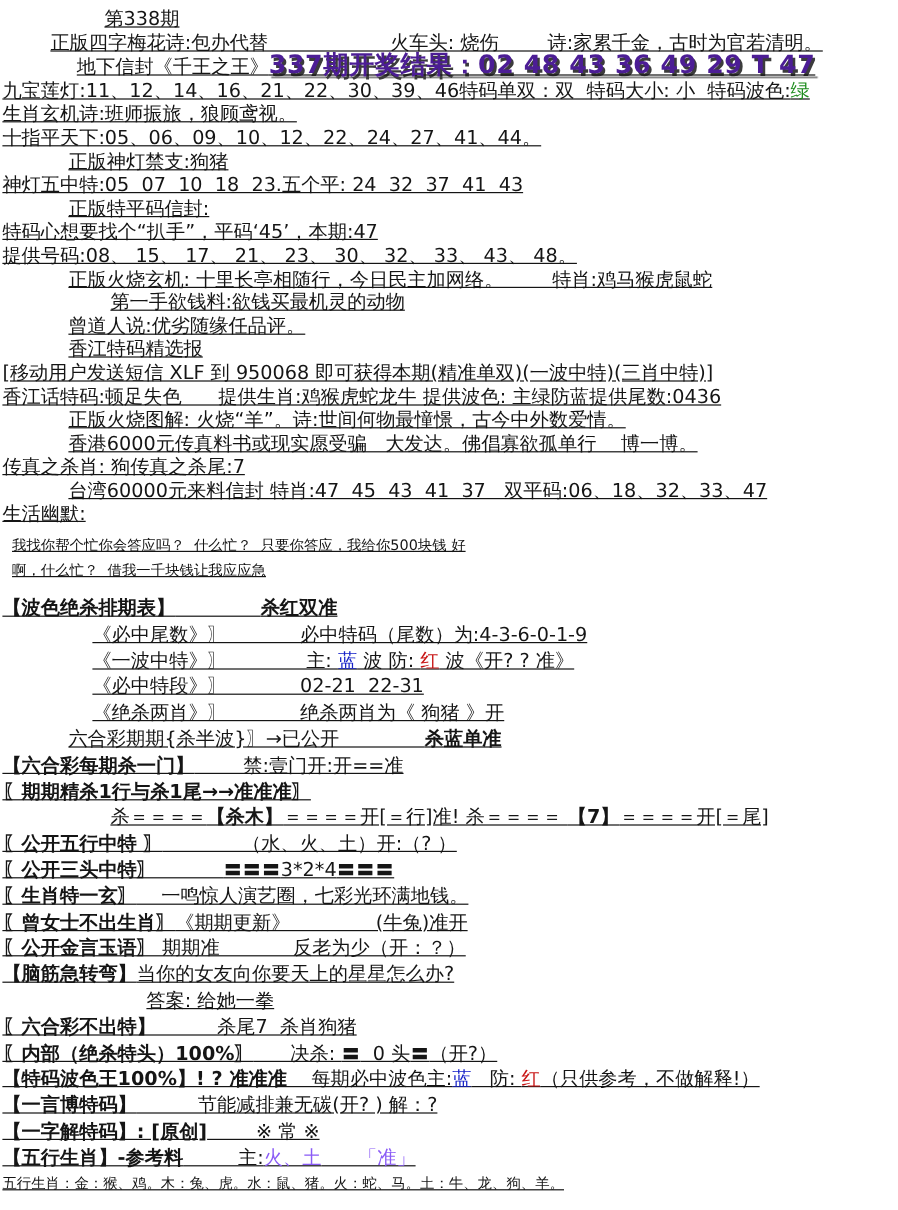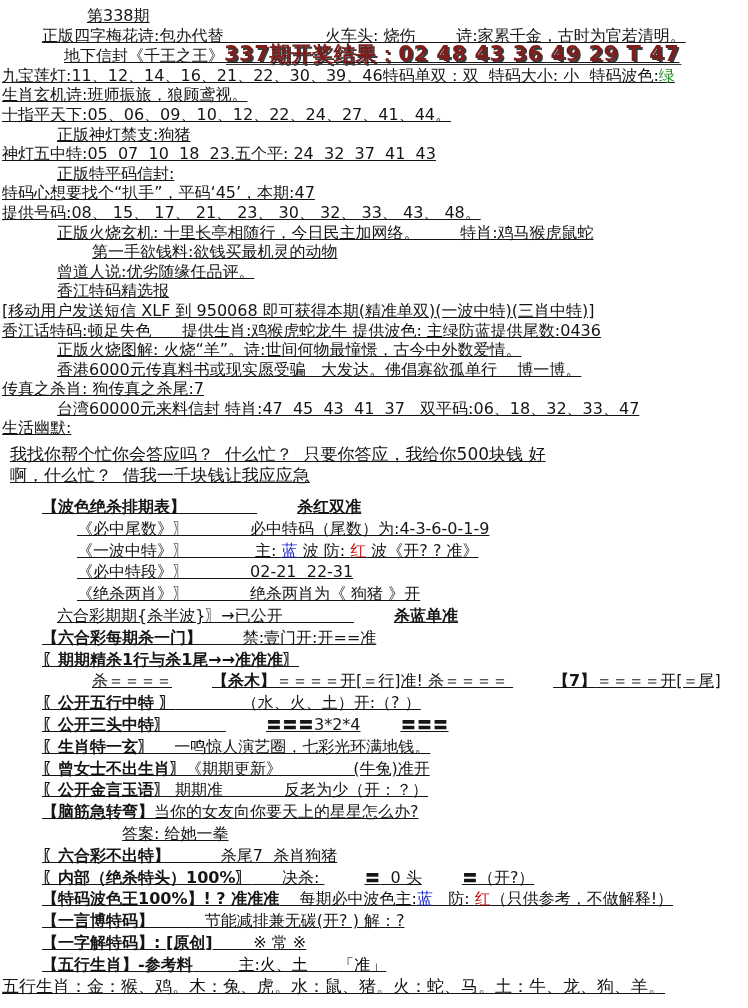--- a/index.html
+++ b/index.html
@@ -4,29 +4,29 @@
 <style>
   html,body{margin:0;padding:0;}
   body{
     width:748px;height:1008px;background:#ffffff;overflow:hidden;
     font-family:"DejaVu Sans","Liberation Sans",sans-serif;
     color:#151515;
   }
   .doc{padding:6px 2px 0 2px;white-space:pre-wrap;text-decoration:underline;}
   .line{font-size:16px;line-height:19.6px;min-height:19.6px;}
   .line.s2{font-size:16px;line-height:21.8px;min-height:21.8px;}
-  .line.s3{font-size:17px;line-height:21px;min-height:21px;}
+  .line.s3{font-size:12px;line-height:21px;min-height:21px;}
   .seg{white-space:pre-wrap;}
-  .b{font-weight:bold;margin-left:40px;}
+  .b{font-weight:bold;}
   .red{color:#c81414;}
   .blue{color:#1420c8;}
   .green{color:#1e8c1e;}
-  .gray{color:#000000;}
+  .gray{color:#8b5cf6;}
   .hl{
-    font-size:21px;font-weight:bold;color:#7f1d1d;
+    font-size:21px;font-weight:bold;color:#4c1d95;
     text-shadow:2px 2px 0 #3c3c3c;
     letter-spacing:0.5px;
   }
   .gap{min-height:0;}
 </style>
 </head>
 <body>
 
 <div class="doc"><div class="line" style="padding-left: 85px;"><span class="seg">第338期</span></div><div class="line" style="padding-left: 40px;"><span class="seg">正版四字梅花诗:包办代替                    火车头: 烧伤        诗:家累千金，古时为官若清明。</span></div><div class="line" style="padding-left: 62px;"><span class="seg">地下信封《千王之王》</span><span class="seg hl">337期开奖结果：02 48 43 36 49 29 T 47</span></div><div class="line"><span class="seg">九宝莲灯:11、12、14、16、21、22、30、39、46特码单双：双  特码大小: 小  特码波色:</span><span class="seg green">绿</span></div><div class="line"><span class="seg">生肖玄机诗:班师振旅，狼顾鸢视。</span></div><div class="line"><span class="seg">十指平天下:05、06、09、10、12、22、24、27、41、44。</span></div><div class="line" style="padding-left: 55px;"><span class="seg">正版神灯禁支:狗猪</span></div><div class="line"><span class="seg">神灯五中特:05  07  10  18  23.五个平: 24  32  37  41  43</span></div><div class="line" style="padding-left: 55px;"><span class="seg">正版特平码信封:</span></div><div class="line"><span class="seg">特码心想要找个“扒手”，平码‘45’，本期:47</span></div><div class="line"><span class="seg">提供号码:08、 15、 17、 21、 23、 30、 32、 33、 43、 48。</span></div><div class="line" style="padding-left: 55px;"><span class="seg">正版火烧玄机: 十里长亭相随行，今日民主加网络。        特肖:鸡马猴虎鼠蛇</span></div><div class="line" style="padding-left: 90px;"><span class="seg">第一手欲钱料:欲钱买最机灵的动物</span></div><div class="line" style="padding-left: 55px;"><span class="seg">曾道人说:优劣随缘任品评。</span></div><div class="line" style="padding-left: 55px;"><span class="seg">香江特码精选报</span></div><div class="line"><span class="seg">[移动用户发送短信 XLF 到 950068 即可获得本期(精准单双)(一波中特)(三肖中特)]</span></div><div class="line"><span class="seg">香江话特码:顿足失色      提供生肖:鸡猴虎蛇龙牛 提供波色: 主绿防蓝提供尾数:0436</span></div><div class="line" style="padding-left: 55px;"><span class="seg">正版火烧图解: 火烧“羊”。诗:世间何物最憧憬，古今中外数爱情。</span></div><div class="line" style="padding-left: 55px;"><span class="seg">香港6000元传真料书或现实愿受骗   大发达。佛倡寡欲孤单行    博一博。</span></div><div class="line"><span class="seg">传真之杀肖: 狗传真之杀尾:7</span></div><div class="line" style="padding-left: 55px;"><span class="seg">台湾60000元来料信封 特肖:47  45  43  41  37   双平码:06、18、32、33、47</span></div><div class="line"><span class="seg">生活幽默:</span></div><div class="line gap" style="min-height: 6px; line-height: 6px;"></div><div class="line s3" style="padding-left: 8px;"><span class="seg">我找你帮个忙你会答应吗？  什么忙？  只要你答应，我给你500块钱 好</span></div><div class="line s3" style="padding-left: 8px;"><span class="seg">啊，什么忙？  借我一千块钱让我应应急</span></div><div class="line gap" style="min-height: 10px; line-height: 10px;"></div><div class="line s2"><span class="seg b">【波色绝杀排期表】</span><span class="seg">              </span><span class="seg b">杀红双准</span></div><div class="line s2" style="padding-left: 75px;"><span class="seg">《必中尾数》〗            必中特码（尾数）为:4-3-6-0-1-9</span></div><div class="line s2" style="padding-left: 75px;"><span class="seg">《一波中特》〗             主: </span><span class="seg blue">蓝</span><span class="seg"> 波 防: </span><span class="seg red">红</span><span class="seg"> 波《开? ? 准》</span></div><div class="line s2" style="padding-left: 75px;"><span class="seg">《必中特段》〗            02-21  22-31</span></div><div class="line s2" style="padding-left: 75px;"><span class="seg">《绝杀两肖》〗            绝杀两肖为《 狗猪 》开</span></div><div class="line s2" style="padding-left: 55px;"><span class="seg">六合彩期期{杀半波}〗→已公开              </span><span class="seg b">杀蓝单准</span></div><div class="line s2"><span class="seg b">【六合彩每期杀一门】</span><span class="seg">        禁:壹门开:开==准</span></div><div class="line s2"><span class="seg b">〖期期精杀1行与杀1尾→→准准准〗</span></div><div class="line s2" style="padding-left: 90px;"><span class="seg">杀＝＝＝＝</span><span class="seg b">【杀木】</span><span class="seg">＝＝＝＝开[＝行]准! 杀＝＝＝＝ </span><span class="seg b">【7】</span><span class="seg">＝＝＝＝开[＝尾]</span></div><div class="line s2"><span class="seg b">〖公开五行中特 〗</span><span class="seg">             （水、火、土）开:（? ）</span></div><div class="line s2"><span class="seg b">〖公开三头中特〗</span><span class="seg">           </span><span class="seg b">〓〓〓</span><span class="seg">3*2*4</span><span class="seg b">〓〓〓</span></div><div class="line s2"><span class="seg b">〖生肖特一玄〗</span><span class="seg">    一鸣惊人演艺圈，七彩光环满地钱。</span></div><div class="line s2"><span class="seg b">〖曾女士不出生肖〗</span><span class="seg">《期期更新》              (牛兔)准开</span></div><div class="line s2"><span class="seg b">〖公开金言玉语〗</span><span class="seg"> 期期准            反老为少（开：？）</span></div><div class="line s2"><span class="seg b">【脑筋急转弯】</span><span class="seg">当你的女友向你要天上的星星怎么办?</span></div><div class="line s2" style="padding-left: 120px;"><span class="seg">答案: 给她一拳</span></div><div class="line s2"><span class="seg b">〖六合彩不出特】</span><span class="seg">          杀尾7  杀肖狗猪</span></div><div class="line s2"><span class="seg b">〖内部（绝杀特头）100%〗</span><span class="seg">      决杀: </span><span class="seg b">〓</span><span class="seg">  0 头</span><span class="seg b">〓</span><span class="seg">（开?）</span></div><div class="line s2"><span class="seg b">【特码波色王100%】! ? 准准准</span><span class="seg">    每期必中波色主:</span><span class="seg blue">蓝</span><span class="seg">   防: </span><span class="seg red">红</span><span class="seg">（只供参考，不做解释!）</span></div><div class="line s2"><span class="seg b">【一言博特码】</span><span class="seg">          节能减排兼无碳(开? ) 解：?</span></div><div class="line s2"><span class="seg b">【一字解特码】: [原创]</span><span class="seg">        ※ 常 ※</span></div><div class="line s2"><span class="seg b">【五行生肖】-参考料</span><span class="seg">         主:</span><span class="seg gray">火、土</span><span class="seg">      </span><span class="seg gray">「准」</span></div><div class="line s3"><span class="seg">五行生肖：金：猴、鸡。木：兔、虎。水：鼠、猪。火：蛇、马。土：牛、龙、狗、羊。</span></div></div>
 

